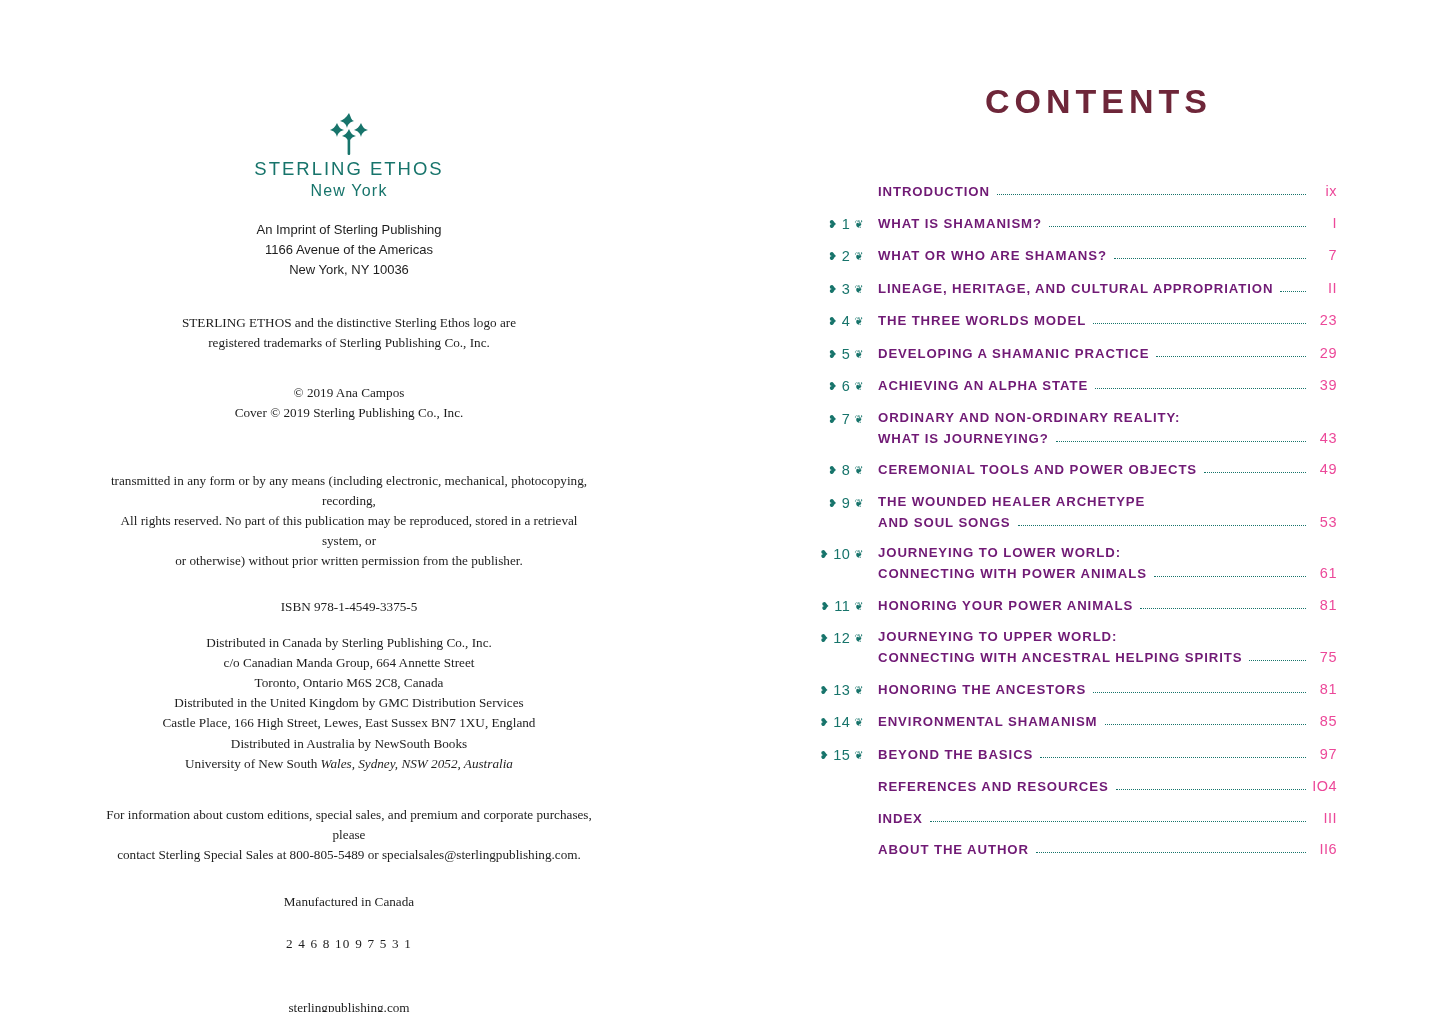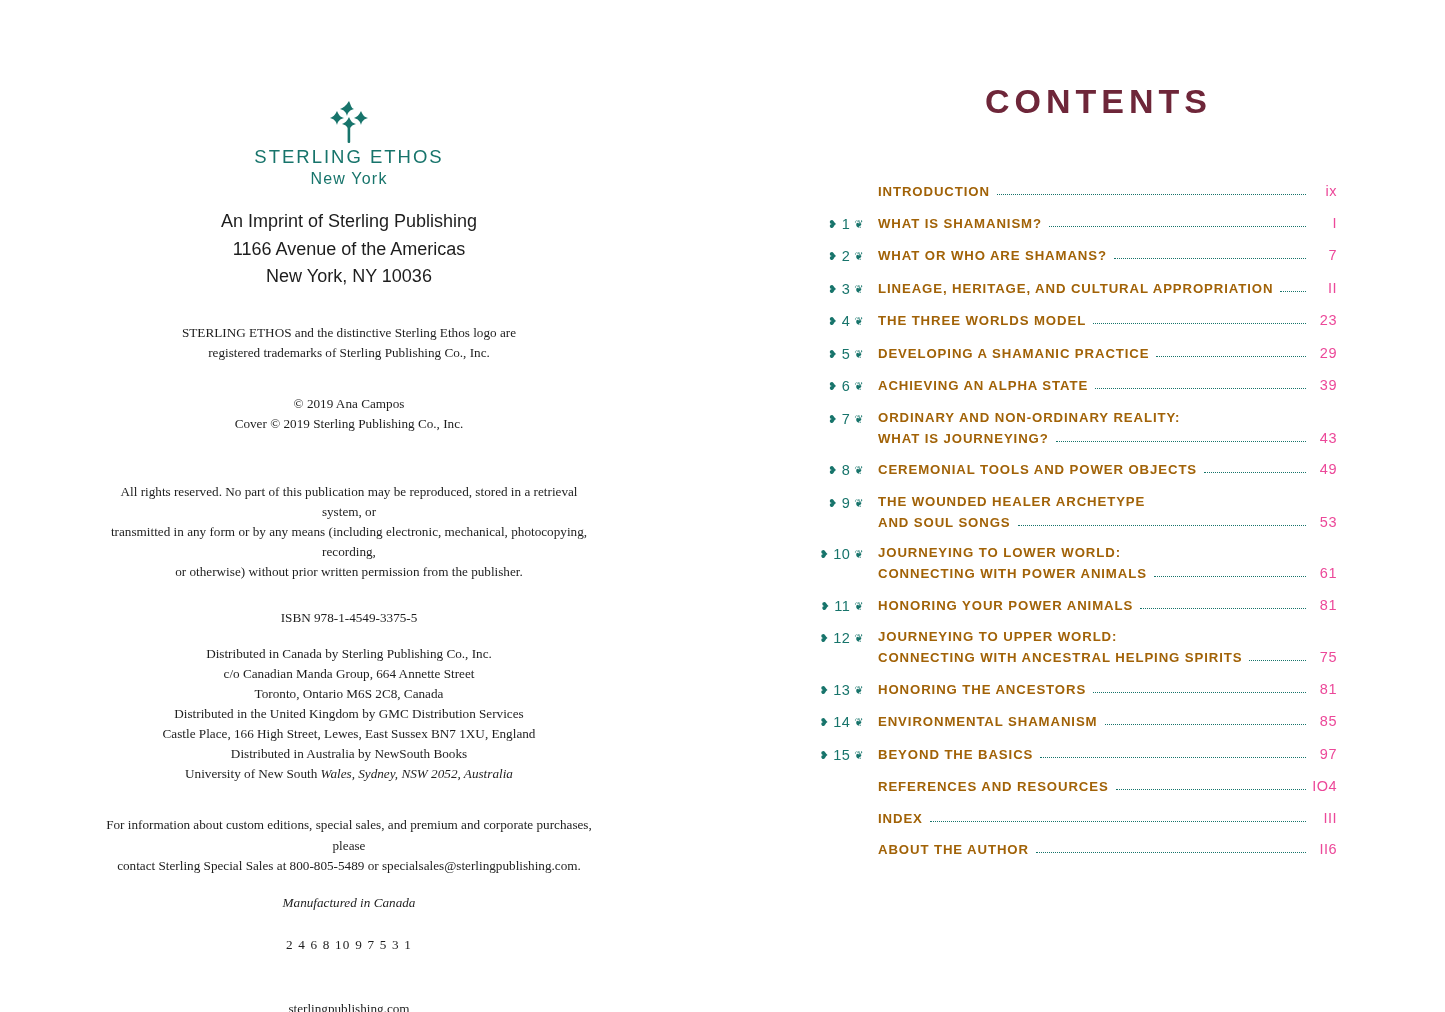--- a/index.html
+++ b/index.html
@@ -13,21 +13,21 @@
     position: relative;
     font-family: "Liberation Serif", serif;
     color: #1b1b1b;
     overflow: hidden;
   }
 
   
   .left-page {
     position: absolute;
     left: 0;
-    top: 4px;
+    top: 16px;
     width: 722px;
     height: 744px;
     box-sizing: border-box;
     padding: 95px 130px 0 106px;
     text-align: center;
   }
 
   .logo-block {
     text-align: center;
     margin-bottom: 18px;
@@ -48,38 +48,38 @@
   .logo-city {
     font-family: "Liberation Sans", sans-serif;
     letter-spacing: 1.2px;
     font-size: 16px;
     color: #17746b;
     margin-top: 3px;
   }
 
   .blk {
     font-family: "Liberation Sans", sans-serif;
-    font-size: 18px;
+    font-size: 13px;
     line-height: 1.52;
     color: #1d1d1d;
   }
   .blk-serif {
     font-family: "Liberation Serif", serif;
     font-size: 13.2px;
     line-height: 1.52;
     color: #1d1d1d;
   }
   .sp-imprint { margin-top: 20px; }
   .sp-trademark { margin-top: 33px; }
   .sp-copyright { margin-top: 30px; }
   .sp-rights { margin-top: 48px; }
   .sp-isbn { margin-top: 26px; }
   .sp-distrib { margin-top: 16px; }
   .sp-custom { margin-top: 31px; }
-  .sp-manufactured { margin-top: 17px; font-style: italic; }
+  .sp-manufactured { margin-top: 27px; }
   .sp-printline { margin-top: 22px; letter-spacing: 1.2px; }
   .sp-website { margin-top: 44px; }
   .ital { font-style: italic; }
 
   
   .right-page {
     position: absolute;
     left: 722px;
     top: 0;
     width: 723px;
@@ -139,21 +139,21 @@
 
   .toc-line {
     display: flex;
     align-items: flex-end;
     width: 100%;
   }
   .toc-label {
     font-size: 13.2px;
     font-weight: bold;
     letter-spacing: 0.9px;
-    color: #a16207;
+    color: #701a75;
     white-space: nowrap;
     text-transform: uppercase;
   }
   .toc-dots {
     flex: 1 1 auto;
     border-bottom: 1.3px dotted #17746b;
     margin: 0 5px 4px 7px;
     min-width: 8px;
     height: 0;
   }
@@ -199,22 +199,22 @@
     <div>STERLING ETHOS and the distinctive Sterling Ethos logo are</div>
     <div>registered trademarks of Sterling Publishing Co., Inc.</div>
   </div>
 
   <div class="blk-serif sp-copyright">
     <div>© 2019 Ana Campos</div>
     <div>Cover © 2019 Sterling Publishing Co., Inc.</div>
   </div>
 
   <div class="blk-serif sp-rights">
+    <div>transmitted in any form or by any means (including electronic, mechanical, photocopying, recording,</div>
     <div>All rights reserved. No part of this publication may be reproduced, stored in a retrieval system, or</div>
-    <div>transmitted in any form or by any means (including electronic, mechanical, photocopying, recording,</div>
     <div>or otherwise) without prior written permission from the publisher.</div>
   </div>
 
   <div class="blk-serif sp-isbn">ISBN 978-1-4549-3375-5</div>
 
   <div class="blk-serif sp-distrib">
     <div>Distributed in Canada by Sterling Publishing Co., Inc.</div>
     <div>c/o Canadian Manda Group, 664 Annette Street</div>
     <div>Toronto, Ontario M6S 2C8, Canada</div>
     <div>Distributed in the United Kingdom by GMC Distribution Services</div>

